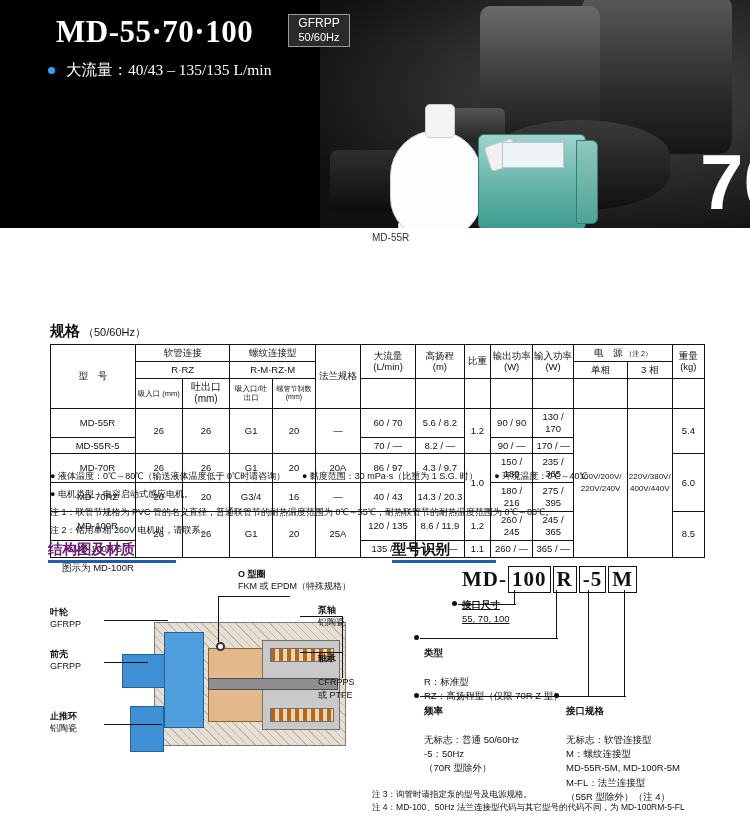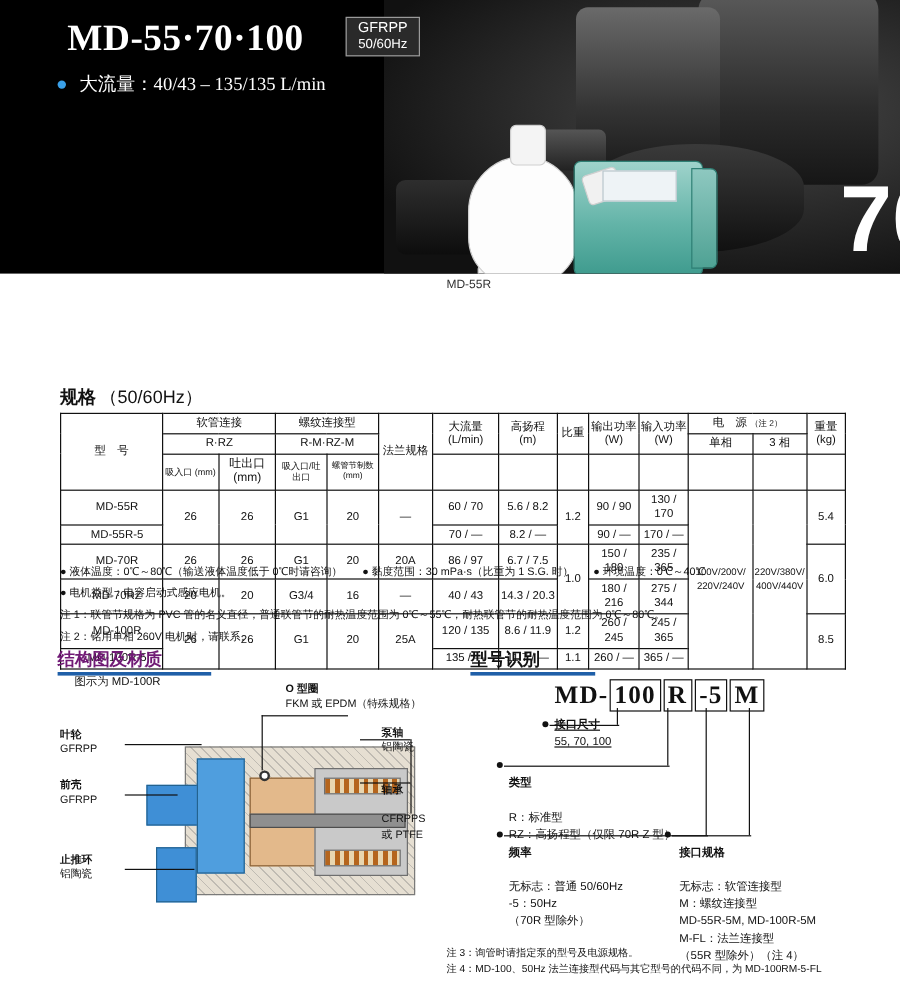--- a/index.html
+++ b/index.html
@@ -119,21 +119,21 @@
     left:398px; top:222px; width:70px; height:14px;
     background:#f4f4f4; border:1px solid #cfcfcf; border-radius:2px;
   }
 
   
   .sec-title {
     position:absolute; font-weight:bold; color:#111;
     font-family:"Liberation Sans", sans-serif;
   }
   #spec-title { left:50px; top:322px; font-size:15px; }
-  #spec-title .sub { font-size:15px; font-weight:normal; margin-left:3px; }
+  #spec-title .sub { font-size:11px; font-weight:normal; margin-left:3px; }
 
   table.spec {
     position:absolute; left:50px; top:344px; width:655px;
     border-collapse:collapse; font-size:9.5px; color:#111;
   }
   table.spec th, table.spec td {
     border:1px solid #111; text-align:center; padding:2px 1px; line-height:1.25;
   }
   table.spec th { font-weight:normal; background:#fff; }
   .hl-orange { background:#fde0c8; }
@@ -342,37 +342,37 @@
       <td>170 / —</td>
     </tr>
     <tr>
       <td class="model-col">MD-70R</td>
       <td>26</td>
       <td>26</td>
       <td>G1</td>
       <td>20</td>
       <td>20A</td>
       <td>86 / 97</td>
-      <td>6.7 / 7.5</td>
+      <td>4.3 / 9.7</td>
       <td rowspan="2">1.0</td>
       <td>150 / 180</td>
       <td>235 / 365</td>
       <td rowspan="2">6.0</td>
     </tr>
     <tr>
       <td class="model-col">MD-70RZ</td>
       <td>20</td>
       <td>20</td>
       <td>G3/4</td>
       <td>16</td>
       <td>—</td>
       <td>40 / 43</td>
       <td>14.3 / 20.3</td>
       <td>180 / 216</td>
-      <td>275 / 344</td>
+      <td>275 / 395</td>
     </tr>
     <tr>
       <td class="model-col">MD-100R</td>
       <td rowspan="2">26</td>
       <td rowspan="2">26</td>
       <td rowspan="2">G1</td>
       <td rowspan="2">20</td>
       <td rowspan="2">25A</td>
       <td>120 / 135</td>
       <td>8.6 / 11.9</td>

